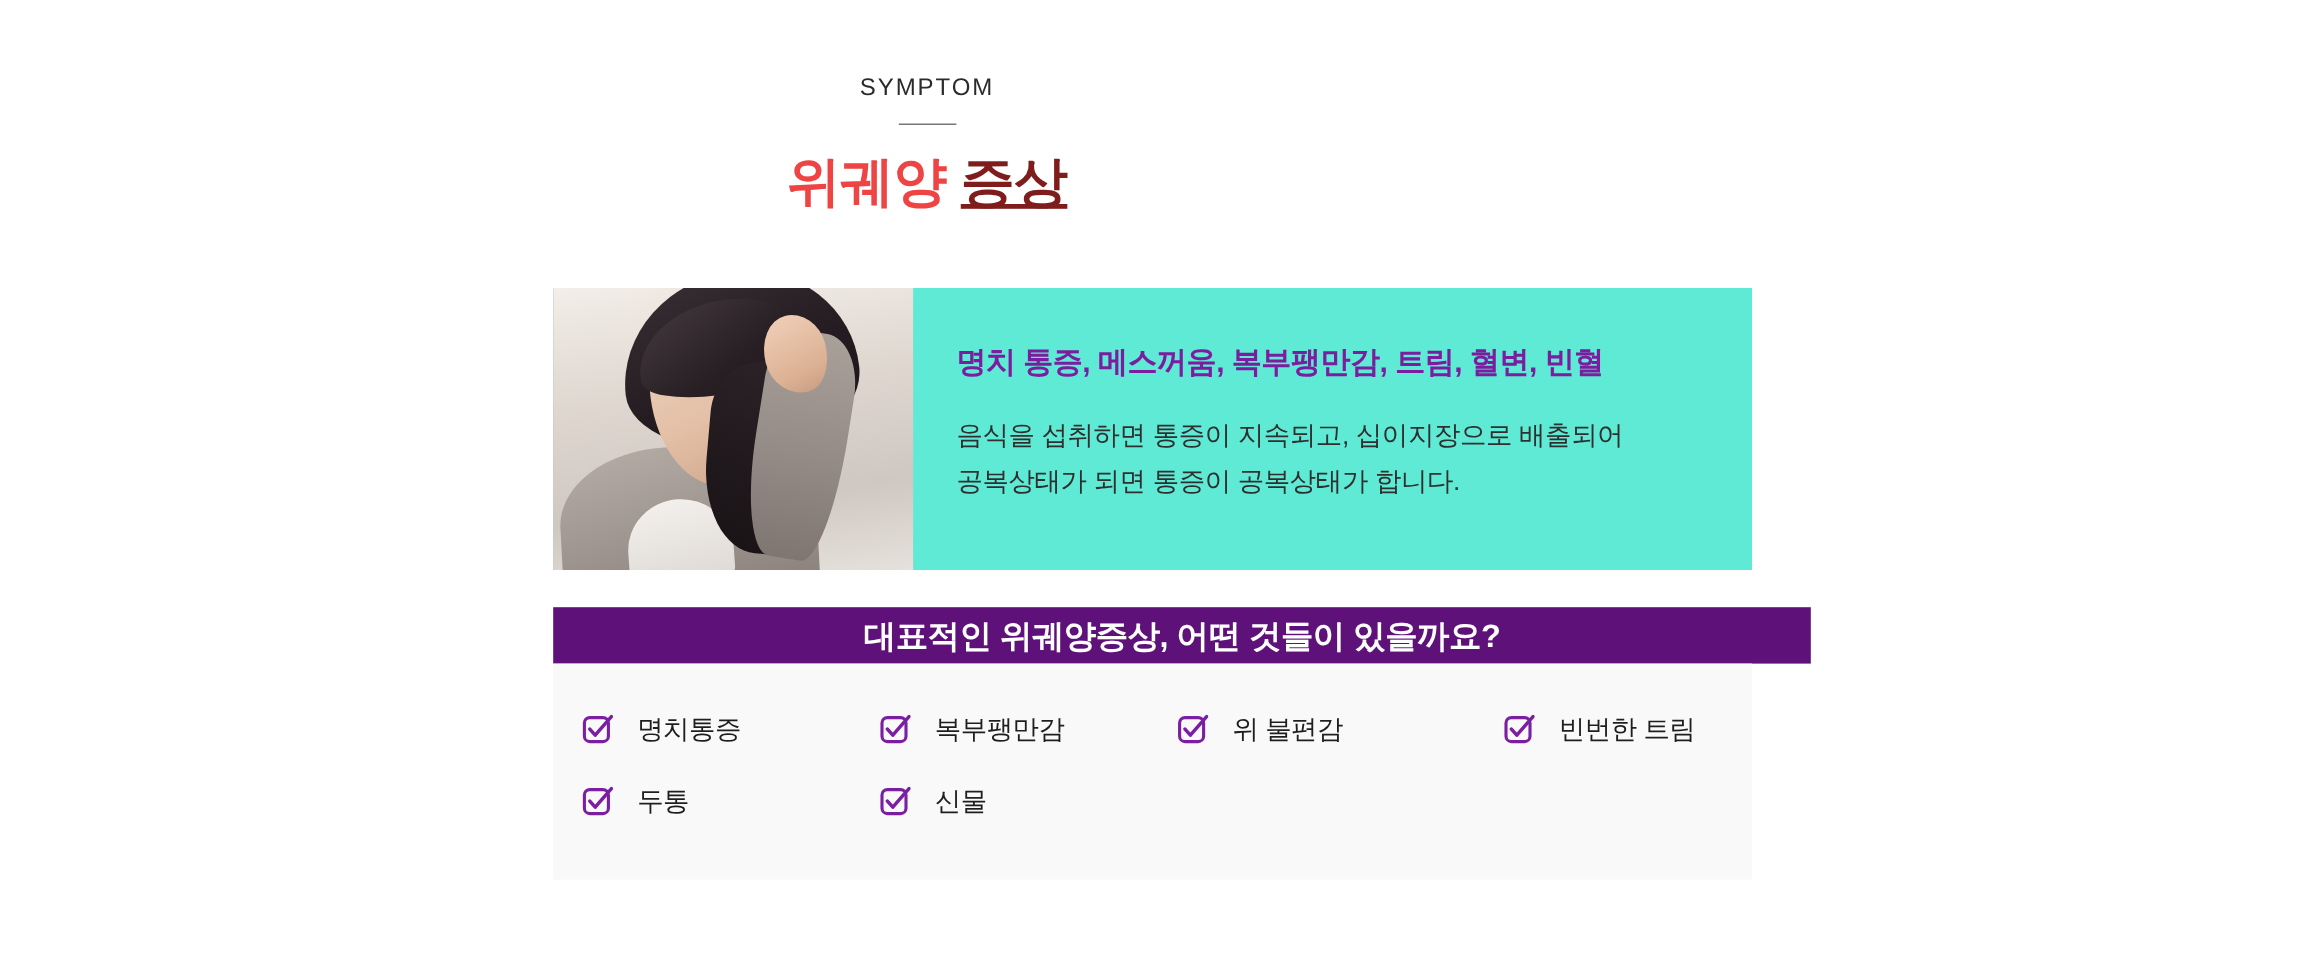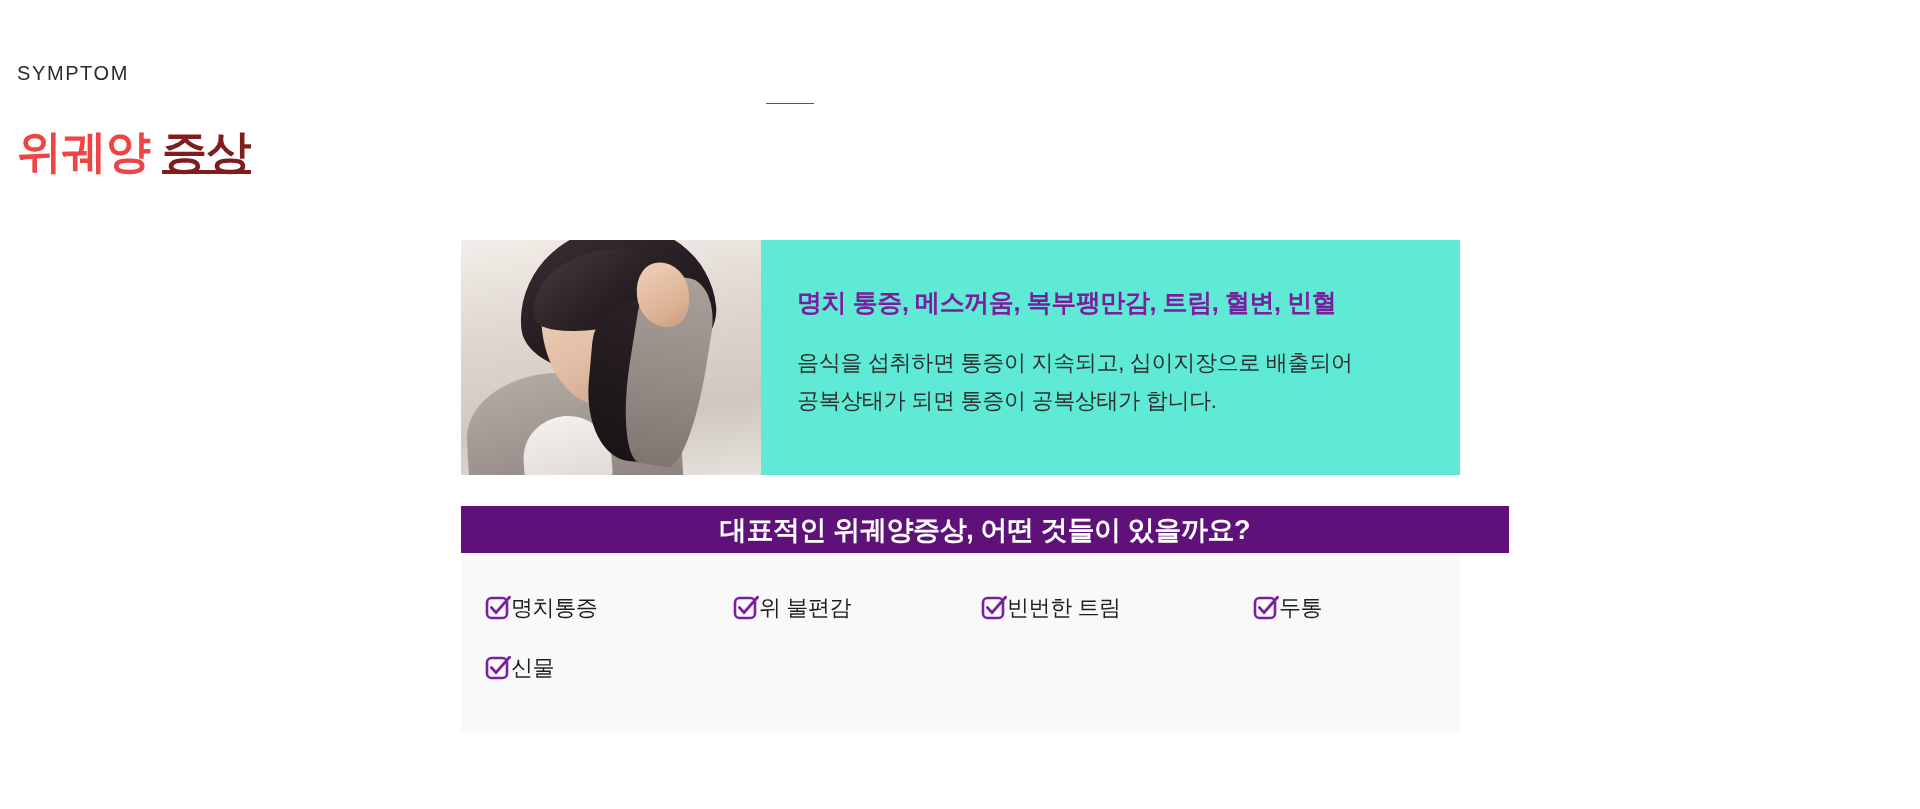--- a/index.html
+++ b/index.html
@@ -14,22 +14,23 @@
     position: relative;
     width: 1920px;
     height: 809px;
     background: #ffffff;
   }
 
   
   .header {
     position: absolute;
     top: 60px;
-    left: 17px;
+    left: 0;
     width: 1545px;
+    text-align: center;
   }
   .eyebrow {
     font-size: 20px;
     letter-spacing: 1.6px;
     color: #2b2b2b;
     font-weight: 400;
     line-height: 26px;
   }
   .rule {
     width: 48px;
@@ -189,21 +190,21 @@
   }
   .check-grid {
     display: grid;
     grid-template-columns: 248px 248px 272px 231px;
     grid-auto-rows: 60px;
     align-items: center;
   }
   .check-item {
     display: flex;
     align-items: center;
-    gap: 0;
+    gap: 20px;
   }
   .check-icon {
     width: 28px;
     height: 28px;
     flex: 0 0 28px;
     display: block;
   }
   .check-label {
     font-size: 22px;
     color: #1e1e1e;
@@ -258,20 +259,29 @@
       <div class="check-item">
         <span class="check-icon">
           <svg viewBox="0 0 28 28" width="28" height="28" aria-hidden="true">
             <path d="M4 8.5 A4.5 4.5 0 0 1 8.5 4 H19.5 A4.5 4.5 0 0 1 24 8.5 V19.5 A4.5 4.5 0 0 1 19.5 24 H8.5 A4.5 4.5 0 0 1 4 19.5 Z" fill="none" stroke="#7b1fa2" stroke-width="2.6"></path>
             <path d="M8.5 13.6 L13 18.6 L26.5 3.2" fill="none" stroke="#7b1fa2" stroke-width="2.9" stroke-linecap="round" stroke-linejoin="round"></path>
           </svg>
         </span>
         <span class="check-label">명치통증</span>
       </div>
 
+      <div class="check-item">
+        <span class="check-icon">
+          <svg viewBox="0 0 28 28" width="28" height="28" aria-hidden="true">
+            <path d="M4 8.5 A4.5 4.5 0 0 1 8.5 4 H19.5 A4.5 4.5 0 0 1 24 8.5 V19.5 A4.5 4.5 0 0 1 19.5 24 H8.5 A4.5 4.5 0 0 1 4 19.5 Z" fill="none" stroke="#7b1fa2" stroke-width="2.6"></path>
+            <path d="M8.5 13.6 L13 18.6 L26.5 3.2" fill="none" stroke="#7b1fa2" stroke-width="2.9" stroke-linecap="round" stroke-linejoin="round"></path>
+          </svg>
+        </span>
+        <span class="check-label">복부팽만감</span>
+      </div>
 
       <div class="check-item">
         <span class="check-icon">
           <svg viewBox="0 0 28 28" width="28" height="28" aria-hidden="true">
             <path d="M4 8.5 A4.5 4.5 0 0 1 8.5 4 H19.5 A4.5 4.5 0 0 1 24 8.5 V19.5 A4.5 4.5 0 0 1 19.5 24 H8.5 A4.5 4.5 0 0 1 4 19.5 Z" fill="none" stroke="#7b1fa2" stroke-width="2.6"></path>
             <path d="M8.5 13.6 L13 18.6 L26.5 3.2" fill="none" stroke="#7b1fa2" stroke-width="2.9" stroke-linecap="round" stroke-linejoin="round"></path>
           </svg>
         </span>
         <span class="check-label">위 불편감</span>
       </div>

